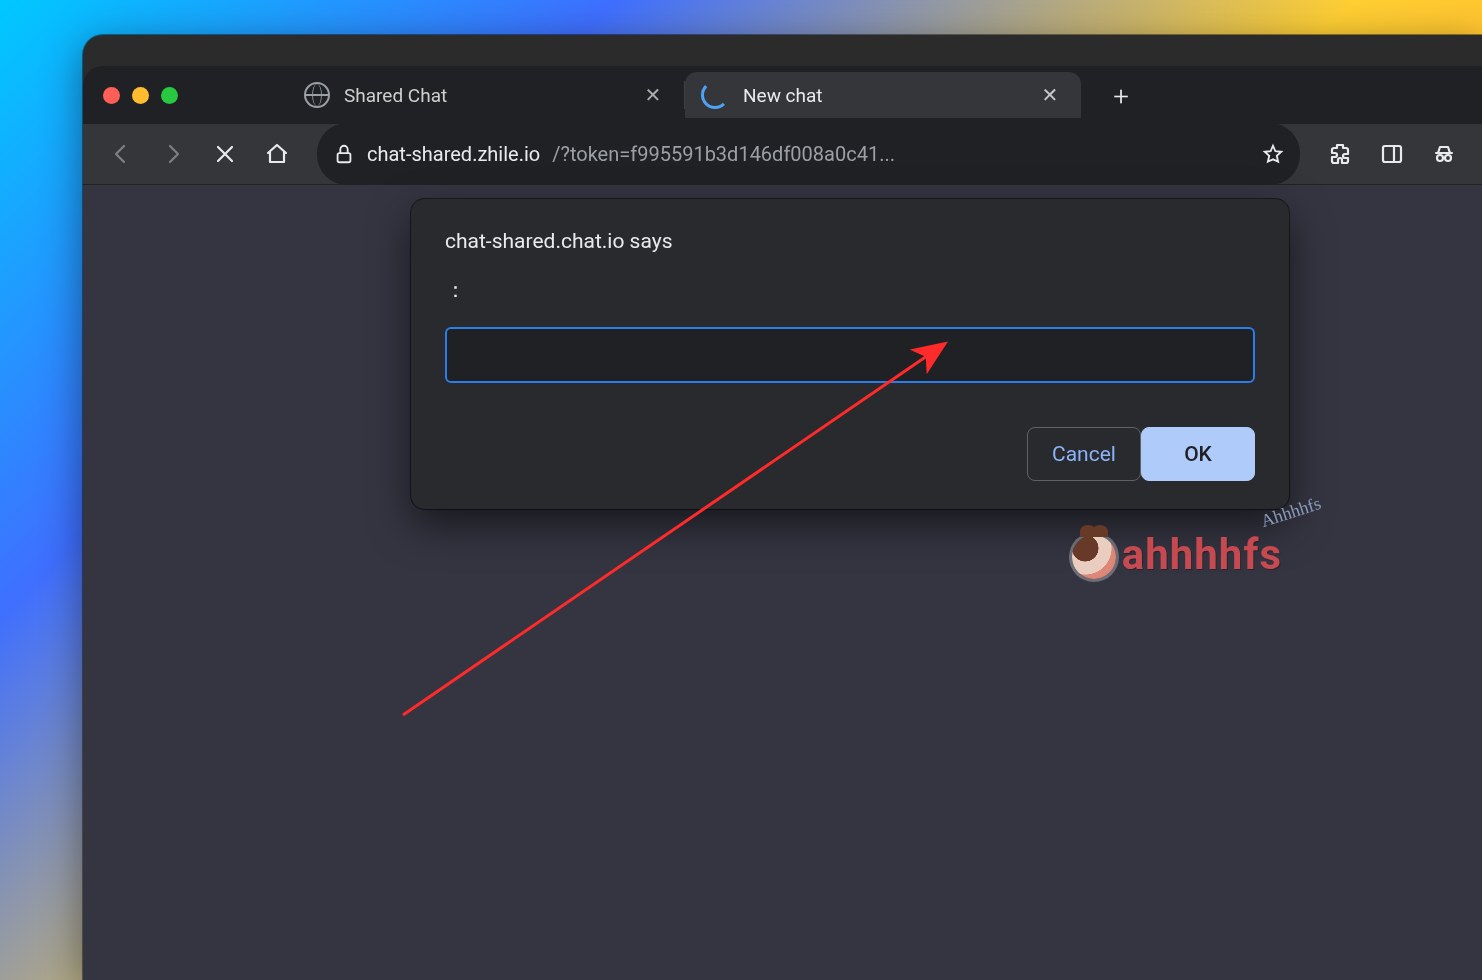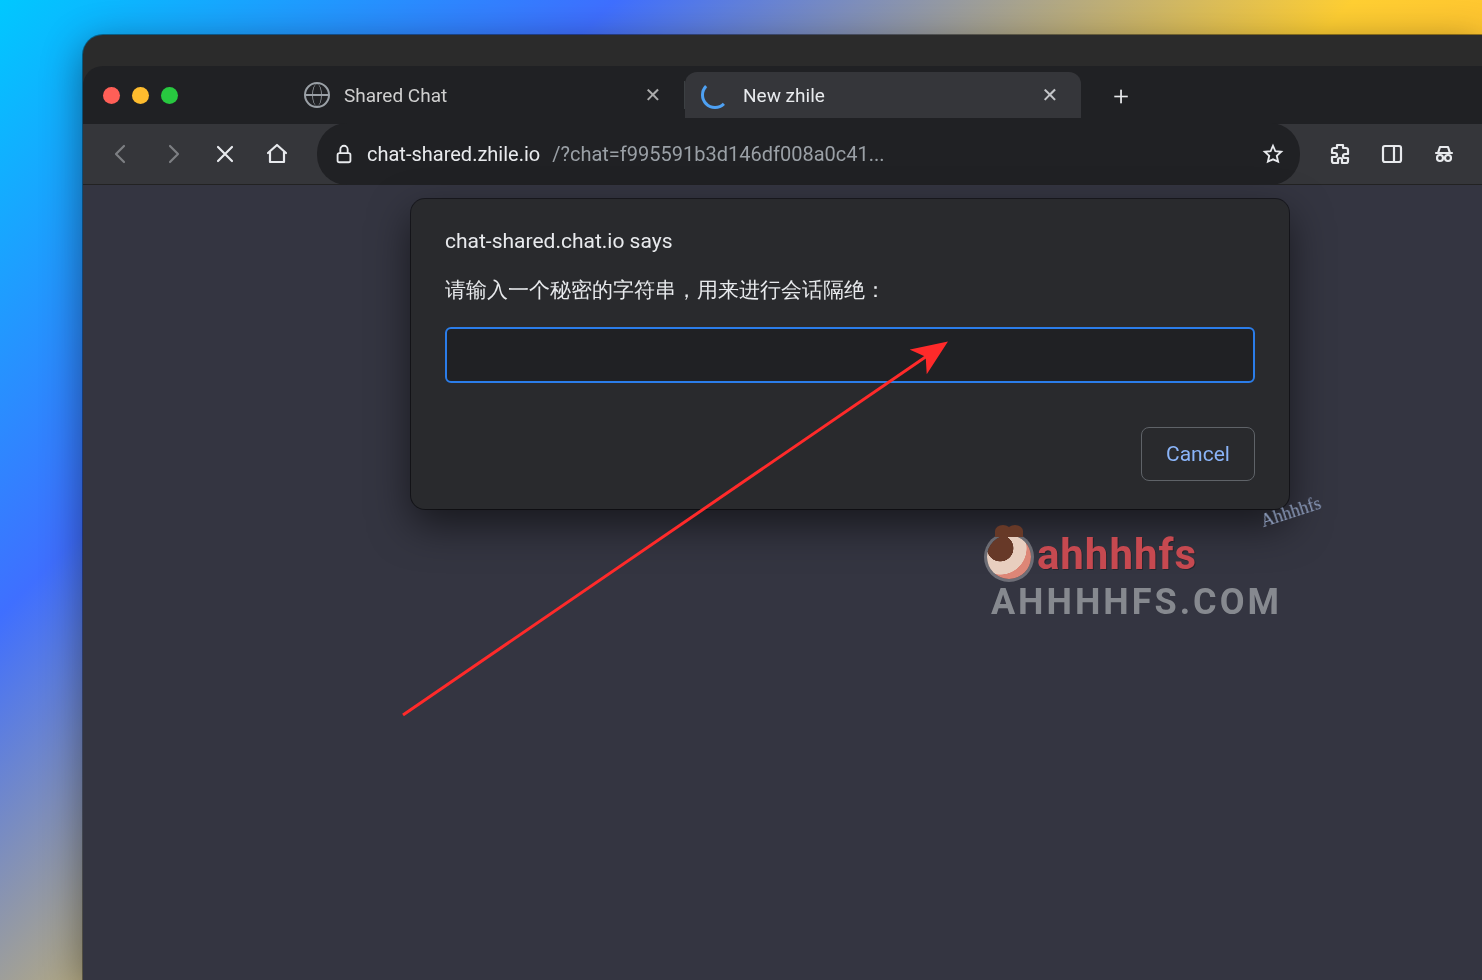--- a/index.html
+++ b/index.html
@@ -323,21 +323,21 @@
     <div class="tab inactive">
       <span class="favicon-globe"></span>
       <span>Shared Chat</span>
       <span class="tab-close">✕</span>
     </div>
 
     <div class="tab-sep"></div>
 
     <div class="tab active">
       <span class="spinner"></span>
-      <span>New zhile</span>
+      <span>New chat</span>
       <span class="tab-close">✕</span>
     </div>
 
     <div class="newtab-btn">＋</div>
   </div>
 
   <div class="toolbar">
     <div class="tbtn dim">
       <svg viewBox="0 0 24 24">
           <path d="M15 4l-8 8 8 8"></path>
@@ -361,21 +361,21 @@
     </div>
 
     <div class="omnibox">
       <span class="lock">
         <svg viewBox="0 0 24 24">
             <rect x="5" y="11" width="14" height="10" rx="2"></rect>
             <path d="M8 11V7a4 4 0 0 1 8 0v4"></path>
           </svg>
       </span>
       <span class="url-host">chat-shared.zhile.io</span>
-      <span class="url-rest">/?chat=f995591b3d146df008a0c41...</span>
+      <span class="url-rest">/?token=f995591b3d146df008a0c41...</span>
       <span class="star">
         <svg viewBox="0 0 24 24">
             <path d="M12 3l2.6 6 6.4.6-4.9 4.4 1.5 6.4L12 17.8 6.4 20.4l1.5-6.4L3 9.6l6.4-.6z"></path>
           </svg>
       </span>
     </div>
 
     <div class="tbtn">
       <svg viewBox="0 0 24 24">
         <path d="M10 3h4v3a2 2 0 0 0 4 0V3h? " opacity="0"></path>
@@ -396,41 +396,40 @@
           <path d="M11 16h2"></path>
       </svg>
     </div>
   </div>
 
   <div class="content">
 
     <div class="js-dialog">
       <div class="title">chat-shared.chat.io says</div>
       <div class="msg">
-        <span>请输入一个秘密的字符串，用来进行会话隔绝</span>
         <span>：</span>
       </div>
       <input class="prompt-input" value="" style="">
       <div class="dialog-buttons">
         <div class="btn">Cancel</div>
+        <div class="btn ok">OK</div>
       </div>
     </div>
 
     <svg class="arrow-svg" viewBox="0 0 700 480">
       <defs>
         <marker id="ah" markerWidth="14" markerHeight="14" refX="10" refY="5" orient="auto">
           <path d="M0,0 L12,5 L0,10 L3,5 z" fill="#ff2a2a"></path>
         </marker>
       </defs>
       <line x1="60" y1="470" x2="600" y2="100" stroke="#ff2a2a" stroke-width="3" marker-end="url(#ah)"></line>
     </svg>
 
     <div class="wm">
       <div class="wm-script">Ahhhhfs</div>
       <div class="wm-top">
         <div class="wm-avatar"></div>
         <div class="wm-logo">ahhhhfs</div>
       </div>
-      <div class="wm-sub">AHHHHFS.COM</div>
     </div>
 
   </div>
 </div>
 
 </body></html>

